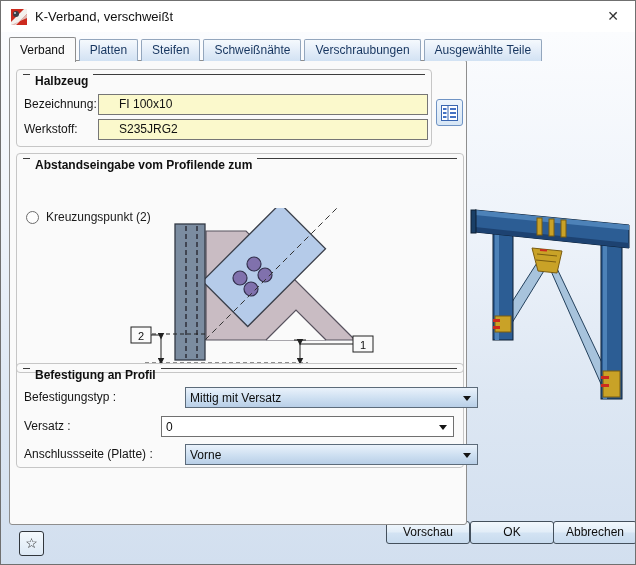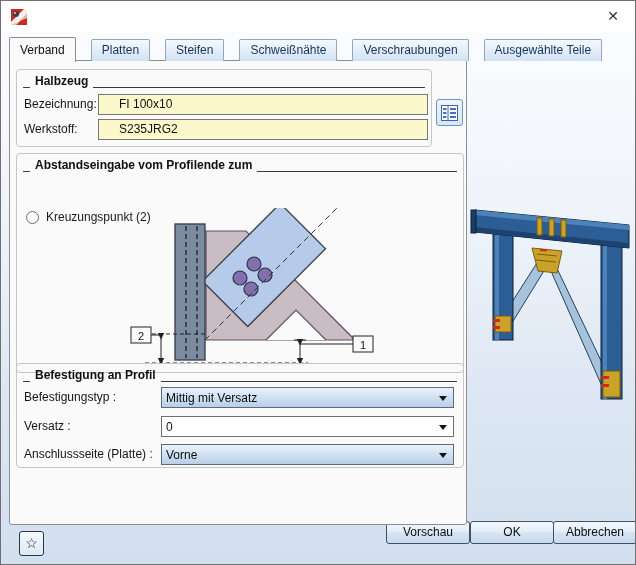--- a/index.html
+++ b/index.html
@@ -12,39 +12,39 @@
     font-size:12px; color:#1a1a1a;
   }
   
   .titlebar { position:absolute; left:0; top:0; width:100%; height:31px; background:#ffffff; display:flex; align-items:center; }
   .app-icon { width:16px; height:16px; margin:0 8px 0 10px; }
   .title-text { font-size:13px; color:#111; }
   .close-btn { position:absolute; right:8px; top:3px; width:28px; height:24px; text-align:center; line-height:24px; font-size:14px; color:#333; cursor:pointer; }
   
   .tabs { position:absolute; left:8px; top:36px; height:24px; display:flex; align-items:flex-end; z-index:3; }
   .tab {
-    height:22px; line-height:21px; padding:0 10px; margin-right:15px;
+    height:22px; line-height:21px; padding:0 10px; margin-right:3px;
     background:linear-gradient(180deg,#f5f9fd,#e2ecf8 55%,#d2e2f3);
     border:1px solid #93a6bd; border-bottom:none; border-radius:2px 2px 0 0;
     color:#16355f; white-space:nowrap; cursor:pointer;
   }
   .tab.active {
     height:25px; line-height:24px; margin-bottom:-1px;
     background:#fafafa; border-color:#8e8e8e; color:#111;
   }
   
   .tabpage {
     position:absolute; left:8px; top:59px; width:458px; height:465px;
     background:#fafafa; border:1px solid #8e8e8e; border-radius:0 2px 3px 3px; z-index:1;
   }
   .group { position:absolute; border:1px solid #c6c6c6; border-radius:4px; background:transparent; }
   .g1 { left:6px; top:8px;  width:416px; height:78px; }
   .g2 { left:6px; top:92px; width:448px; height:220px; }
   .g3 { left:6px; top:302px; width:448px; height:105px; }
-  .ghead { display:flex; align-items:flex-end; margin:4px 6px 0 6px; }
+  .ghead { display:flex; align-items:flex-start; margin:4px 6px 0 6px; }
   .ghead .tick { width:7px; height:1px; background:#3c3c3c; }
   .ghead b { margin:0 5px; font-size:12px; color:#101010; white-space:nowrap; }
   .ghead .rule { flex:1; height:1px; background:#3c3c3c; }
   .flabel { position:absolute; left:7px; font-size:12px; color:#141414; white-space:nowrap; }
   .yfield {
     position:absolute; left:81px; width:330px; height:21px;
     background:#fbf9cc; border:1px solid #767676; padding:2px 20px; font-size:12px; color:#111;
   }
   .catalog-btn {
     position:absolute; left:426px; top:38px; width:27px; height:27px;
@@ -54,21 +54,21 @@
   
   .radio-row { position:absolute; left:9px; display:flex; align-items:center; height:16px; cursor:pointer; }
   .radio { width:13px; height:13px; border:1px solid #6b6b6b; border-radius:50%; background:#fdfdfd; margin-right:7px; position:relative; }
   .radio.checked { border-color:#30537d; }
   .radio.checked::after { content:""; position:absolute; left:2px; top:2px; width:7px; height:7px; border-radius:50%; background:#1e3f7f; }
   
   .dd {
     position:absolute; left:144px; width:293px; height:21px; border:1px solid #5c6b7a;
     display:flex; align-items:center; padding:0 4px; cursor:pointer; font-size:12px; color:#0d0d0d;
   }
-  .dd.blue { background:linear-gradient(180deg,#eaf2fb,#cddff1 55%,#b9cfe7); }
+  .dd.blue { background:linear-gradient(180deg,#eaf2fb,#cddff1 55%,#b9cfe7);margin-left:24px; }
   .dd.white { background:#ffffff; border-color:#707070; }
   .dd .arrow { position:absolute; right:6px; top:8px; width:0; height:0; border-left:4px solid transparent; border-right:4px solid transparent; border-top:5px solid #141414; }
   
   .footer-btn {
     position:absolute; top:520px; width:84px; height:23px; text-align:center;
     background:linear-gradient(180deg,#f2f8fd,#e2edf8 48%,#d3e3f3 52%,#c8dbee);
     border:1px solid #44505c; border-radius:3px; font-size:12px; color:#0d0d0d;
     line-height:21px; cursor:pointer;
   }
   .fav-btn {
@@ -85,20 +85,21 @@
 <div class="dialog">
 
   <div class="titlebar">
     <svg class="app-icon" viewBox="0 0 16 16">
       <rect x="0" y="0" width="16" height="16" fill="#cc2a1e"></rect>
       <polygon points="0,13 13,0 16,0 16,5 5,16 0,16" fill="#f4f1ee"></polygon>
       <polygon points="0,16 4,16 16,5 16,9" fill="#e0b9b4"></polygon>
       <circle cx="5" cy="5" r="3" fill="#3a3f48"></circle>
       <circle cx="4" cy="4" r="1" fill="#cfd6de"></circle>
     </svg>
+    <span class="title-text">K-Verband, verschweißt</span>
     <span class="close-btn">✕</span>
   </div>
 
   <div class="tabs">
     <div class="tab active">Verband</div>
     <div class="tab">Platten</div>
     <div class="tab">Steifen</div>
     <div class="tab">Schweißnähte</div>
     <div class="tab">Verschraubungen</div>
     <div class="tab">Ausgewählte Teile</div>

